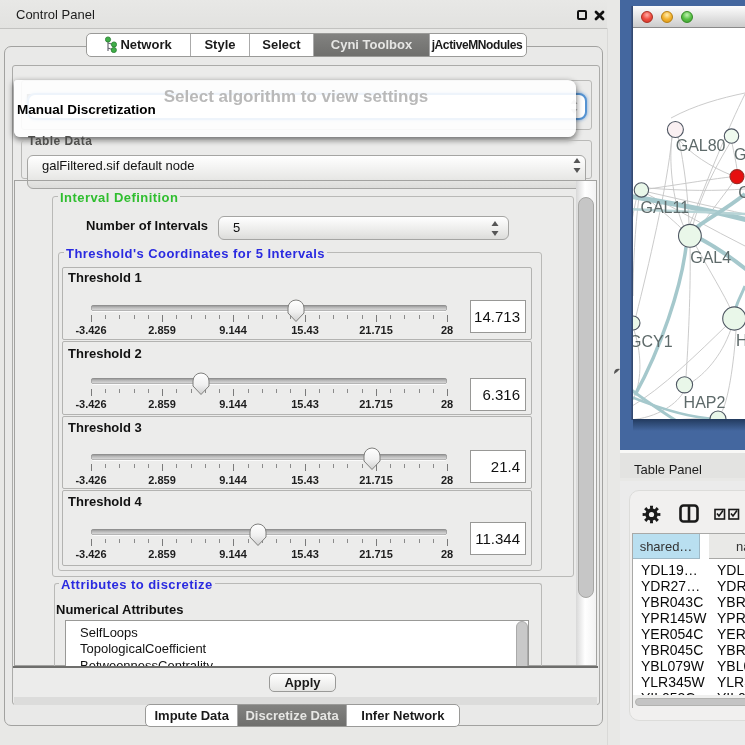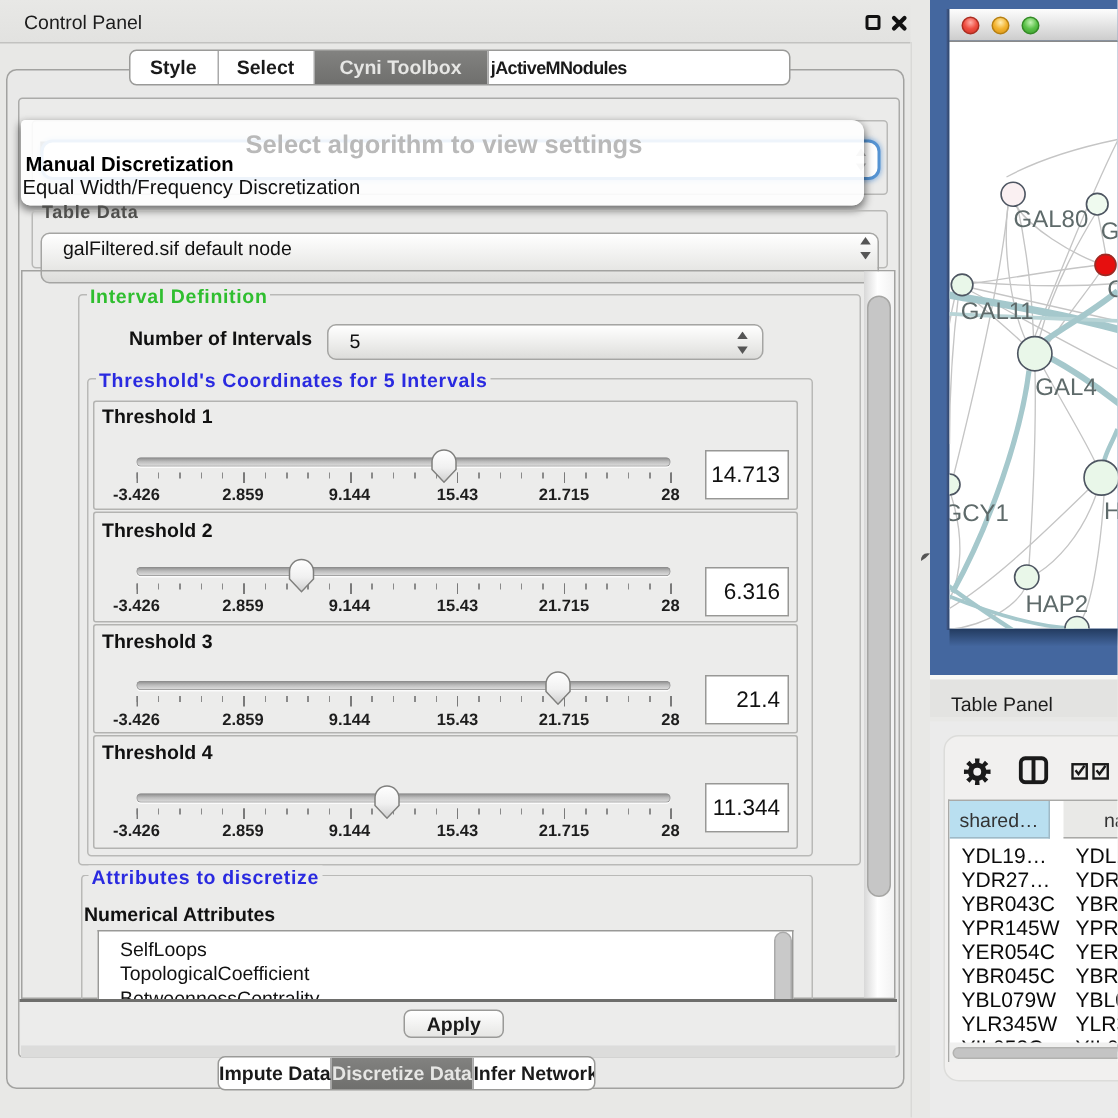--- a/index.html
+++ b/index.html
@@ -9,21 +9,21 @@
 #titlebar { left:0; top:0; width:607px; height:29px; background:linear-gradient(#e8e8e6,#e2e2e0); border-bottom:1px solid #c2c2c0; }
 #titlebar .t { position:absolute; left:16px; top:7px; font-size:13px; color:#1c1c1c; }
 #outerpanel { left:3.5px; top:46px; width:599.5px; height:680px; border:1px solid #a2a2a0; border-radius:7px; background:#e9e9e8; }
 #contentpanel { left:12px; top:65px; width:588px; height:640px; border:1px solid #ababa9; border-radius:3px; background:#ebebea; }
 
 .seg { background:#fff; border:1px solid #9a9a98; border-radius:5px; display:flex; overflow:hidden; }
 .seg .s { font-size:13px; font-weight:bold; color:#1a1a1a; text-align:center; line-height:22px; border-right:1px solid #aaa; white-space:nowrap; }
 .seg .s:last-child { border-right:none; }
 .seg .sel { background:linear-gradient(#828280,#6f6f6d); color:#e6e6e4; }
 #toptabs { left:85.5px; top:33px; width:441.5px; height:24px; }
-#bottabs { left:145px; top:704px; width:252px; height:23px; }
+#bottabs { left:145px; top:704px; width:315px; height:23px; }
 
 .grp { position:absolute; border:1px solid #b9b9b7; border-radius:3px; }
 .grptitle { position:absolute; font-size:13px; font-weight:bold; letter-spacing:0.45px; background:#ebebea; padding:0 2px; }
 
 .combo { position:absolute; background:linear-gradient(#ffffff,#e8e8e6 70%,#dcdcda); border:1px solid #a5a5a3; border-radius:6px; font-size:13px; color:#111; }
 
 .track { width:356px; height:6px; border-radius:3px; background:linear-gradient(#898989,#bcbcbc 45%,#e2e2e2); box-shadow:0 1px 0 rgba(255,255,255,.8), inset 0 0 0 0.5px #8e8e8e; }
 .ticksmin { width:357px; height:4px; background:repeating-linear-gradient(to right,#8a8a8a 0 1px,transparent 1px 14.24px); }
 .ticksmaj { width:357px; height:7px; background:repeating-linear-gradient(to right,#7a7a7a 0 1px,transparent 1px 71.2px); }
 .tlab { font-size:11px; font-weight:bold; color:#1d1d1d; transform:translateX(-50%); }
@@ -44,38 +44,43 @@
     <span class="t">Control Panel</span>
   <span class="abs" style="left:577px; top:10px; width:9.5px; height:10px; border:2px solid #111; border-radius:2px;"></span>
   <svg class="abs" style="left:594px; top:10px;" width="11" height="11" viewBox="0 0 11 11">
       <path d="M2 2 L9 9 M9 2 L2 9" stroke="#111" stroke-width="2.8" stroke-linecap="round"></path>
     </svg>
 </div>
 <div class="abs" id="outerpanel"></div>
 <div class="abs" id="contentpanel"></div>
 
 <div class="abs seg" id="toptabs">
+  <div class="s" style="width:104.5px;"><svg width="12" height="18" viewBox="0 0 12 18" style="vertical-align:-4px">
+        <path d="M3 5 L3 16 M3 8 L8.5 9.5 M3 13 L8.5 15" stroke="#6a6a75" stroke-width="1.2" fill="none"></path>
+        <circle cx="3" cy="4.5" r="2.6" fill="#3fae48" stroke="#2a7c31" stroke-width="0.8"></circle>
+        <circle cx="9" cy="9.5" r="2.6" fill="#3fae48" stroke="#2a7c31" stroke-width="0.8"></circle>
+        <circle cx="8.8" cy="15" r="2.6" fill="#3fae48" stroke="#2a7c31" stroke-width="0.8"></circle>
+      </svg> Network</div>
   <div class="s" style="width:59px;">Style</div>
   <div class="s" style="width:64px;">Select</div>
   <div class="s sel" style="width:116px;">Cyni Toolbox</div>
   <div class="s" style="width:94px; font-size:12px; letter-spacing:-0.4px;">jActiveMNodules</div>
 </div>
 
 <div class="grp" style="left:21px; top:80px; width:571px; height:50px;"></div>
 <div class="abs" style="left:24px; top:71px; font-size:13px; font-weight:bold; color:#4a4a48; background:#ebebea; padding:0 2px;margin-top:20px;">Discretization Algorithm</div>
 <div class="abs" style="left:27px; top:93px; width:560px; height:27px; border-radius:8px; background:#fff; border:2.5px solid #5593d2; box-shadow:0 0 3px 1px rgba(90,150,215,.5);"></div>
 <svg class="abs" style="left:570px; top:99px;" width="8" height="15" viewBox="0 0 8 15">
     <path d="M4 0 L7.5 5 L0.5 5 Z" fill="#b9b9b9"></path>
     <path d="M4 15 L7.5 10 L0.5 10 Z" fill="#b9b9b9"></path>
   </svg>
 
 <div class="abs" id="popup" style="left:14px; top:80px; width:562px; height:57px; background:rgba(255,255,255,0.9); border-radius:3px 8px 8px 6px; box-shadow:-1px 2px 6px rgba(0,0,0,0.35), 1px 3px 6px rgba(0,0,0,0.3);">
   <div class="abs" style="left:0; top:7px; width:564px; text-align:center; font-size:17px; font-weight:bold; color:#b9b9b9;">Select algorithm to view settings</div>
   <div class="abs" style="left:3px; top:22px; font-size:13.5px; font-weight:bold; color:#000;">Manual Discretization</div>
-  <div class="abs" style="left:1px; top:37px; font-size:13.5px; color:#111;">Equal Width/Frequency Discretization</div>
 </div>
 
 <div class="grp" style="left:21px; top:140px; width:571px; height:39px;"></div>
 <div class="grptitle" style="left:26px; top:134px; color:#4e4e4c; font-size:12px; background:transparent;">Table Data</div>
 <div class="combo" style="left:27px; top:155px; width:559px; height:34px; line-height:19px; padding-left:14px;">galFiltered.sif default node</div>
 <svg class="abs" style="left:573px; top:158px;" width="8" height="15" viewBox="0 0 8 15">
     <path d="M4 0 L7.5 5 L0.5 5 Z" fill="#555"></path>
     <path d="M4 15 L7.5 10 L0.5 10 Z" fill="#555"></path>
   </svg>
 

